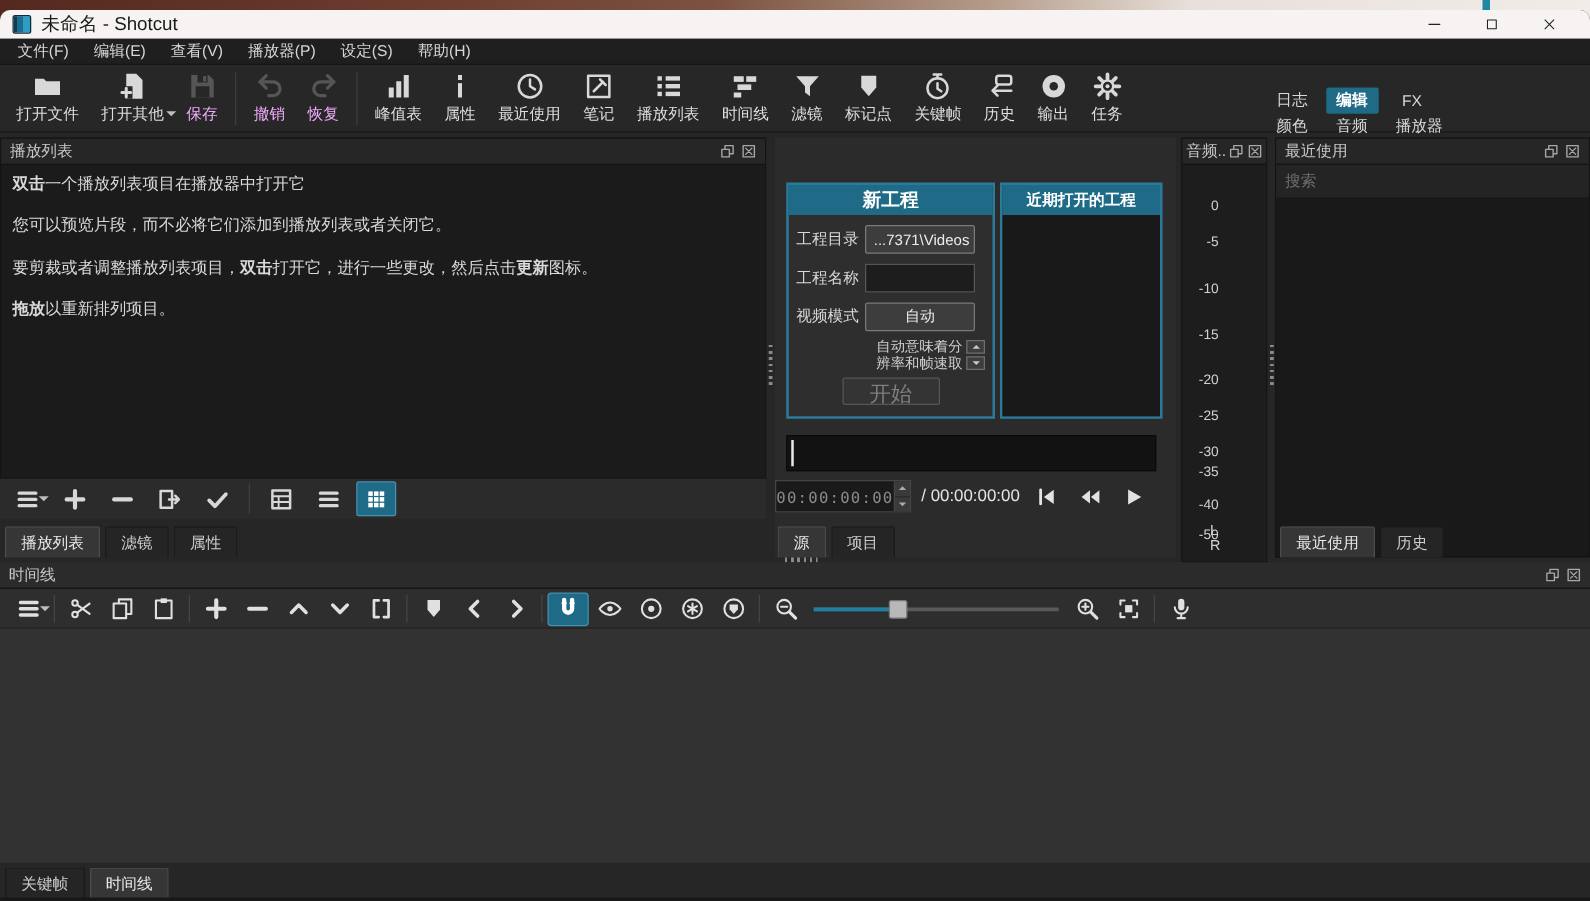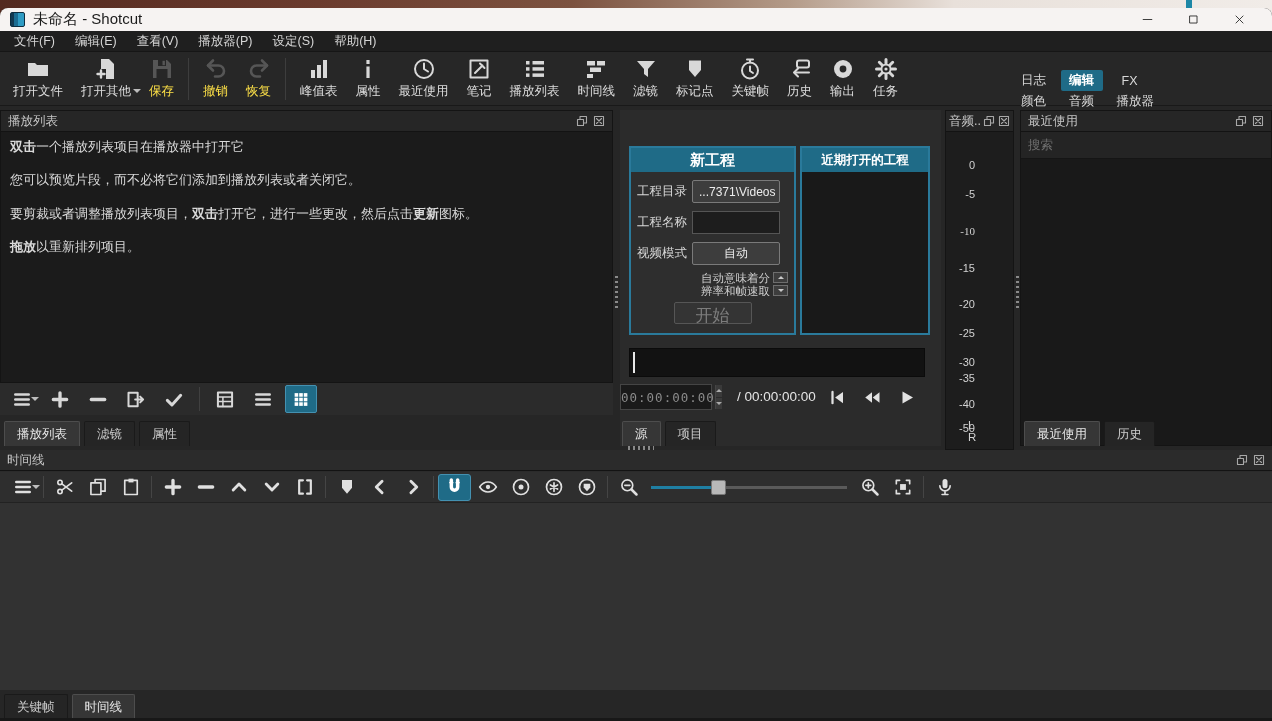--- a/index.html
+++ b/index.html
@@ -24,21 +24,21 @@
     display:flex;align-items:center;padding:0 4px;border-bottom:1px solid #161616;}
   .menu-item{padding:0 10px;font-size:12.5px;color:#d6d6d6;height:100%;display:flex;align-items:center;}
   
   .toolbar{position:absolute;left:0;top:44px;width:100%;height:54px;background:#272727;
     display:flex;align-items:center;border-bottom:1px solid #191919;}
   .tb-items{display:flex;align-items:center;height:100%;padding-left:4px;}
   .tb-btn{display:flex;flex-direction:column;align-items:center;justify-content:center;gap:2px;
     padding:2px 9px;background:none;border:none;color:#dedede;font-size:12.5px;height:100%;
     font-family:inherit;position:relative;}
   .tb-btn .icon{width:24px;height:24px;color:#d8d8d8;}
-  .tb-btn.disabled{color:#fde047;} .tb-btn.disabled .icon{color:#565656;}
+  .tb-btn.disabled{color:#f0abfc;} .tb-btn.disabled .icon{color:#565656;}
   .tb-caret{position:absolute;right:-1px;bottom:8px;width:0;height:0;border:4px solid transparent;border-top-color:#bdbdbd;}
   .tb-sep{width:1px;height:42px;background:#3d3d3d;margin:0 5px;}
   .layout-switcher{margin-left:auto;margin-right:110px;display:flex;flex-direction:column;gap:0;padding-top:2px;margin-top:23px;}
   .lay-row{display:flex;gap:6px;justify-content:flex-start;}
   .lay-btn{min-width:42px;padding:2px 8px;font-size:12.5px;color:#d8d8d8;background:transparent;
     border:none;font-family:inherit;text-align:center;}
   .lay-btn.selected{background:#1f6b87;color:#fff;border-radius:2px;font-weight:bold;}
   
   .panel{position:absolute;background:#1b1b1b;border:1px solid #141414;}
   .panel-header{height:21px;display:flex;align-items:center;padding:0 7px;font-size:12.5px;
@@ -81,21 +81,21 @@
     align-items:center;justify-content:center;padding:0;}
   .spin-btn i{width:0;height:0;border:3.5px solid transparent;display:block;}
   .spin-btn.up i{border-bottom-color:#c9c9c9;margin-top:-3px;}
   .spin-btn.down i{border-top-color:#c9c9c9;margin-bottom:-3px;}
   .dlg-start{display:block;margin:6px auto 0 auto;width:78px;height:22px;background:#343434;
     border:1px solid #565656;color:#7d7d7d;font-size:17px;font-family:inherit;border-radius:2px;}
   .recent-proj-body{position:absolute;left:0;top:24px;right:0;bottom:0;background:#191919;}
   
   .scrubbar{position:absolute;left:629px;top:340px;width:296px;height:29px;background:#121212;border:1px solid #0b0b0b;}
   .scrub-cursor{position:absolute;left:3px;top:3px;width:2px;height:21px;background:#e8e8e8;}
-  .tc-box{position:absolute;left:620px;top:376px;width:92px;height:26px;background:#1a1a1a;
+  .tc-box{position:absolute;left:620px;top:376px;width:109px;height:26px;background:#1a1a1a;
     border:1px solid #454545;display:flex;align-items:center;}
   .tc-text{flex:1;text-align:center;font-family:"DejaVu Sans Mono","Liberation Mono",monospace;
     font-size:12.5px;color:#8b8b8b;letter-spacing:1px;}
   .tc-spin{width:16px;height:100%;display:flex;flex-direction:column;border-left:1px solid #454545;}
   .tc-spin span{flex:1;background:#3a3a3a;display:flex;align-items:center;justify-content:center;}
   .tc-spin span+span{border-top:1px solid #2a2a2a;}
   .tc-spin i{width:0;height:0;border:3px solid transparent;display:block;}
   .tc-spin .u i{border-bottom-color:#aaa;margin-top:-3px;} .tc-spin .d i{border-top-color:#aaa;margin-bottom:-3px;}
   .tc-total{position:absolute;left:737px;top:381px;font-size:13.5px;color:#e4e4e4;}
   .tr-btn{position:absolute;top:377px;width:30px;height:25px;display:flex;align-items:center;
@@ -566,21 +566,21 @@
               <rect x="3" y="3" width="18" height="18" stroke-width="2.2"></rect>
               <path d="M7 7l10 10M17 7L7 17" stroke-width="2.2"></path>
             </svg>
           </span>
       </span>
     </div>
     <div class="audio-body" id="audio-body">
       <div class="lr">L R</div>
     <span class="db" style="top: 33px;">0</span>
         <span class="db" style="top: 62px;">-5</span>
-        <span class="db" style="top: 99px; font-family: Liberation Serif, serif;">-10</span>
+        <span class="db" style="top: 99px;">-10</span>
         <span class="db" style="top: 136px;">-15</span>
         <span class="db" style="top: 172px;">-20</span>
         <span class="db" style="top: 201px;">-25</span>
         <span class="db" style="top: 230px;">-30</span>
         <span class="db" style="top: 246px;">-35</span>
         <span class="db" style="top: 272px;">-40</span>
         <span class="db" style="top: 296px;">-50</span>
       </div>
   </section>
 

